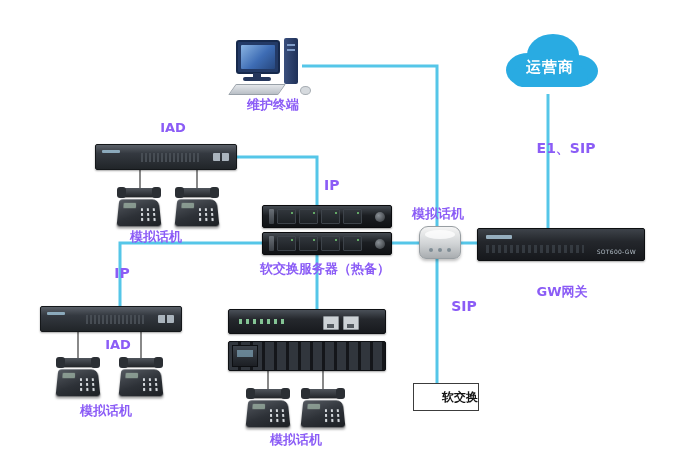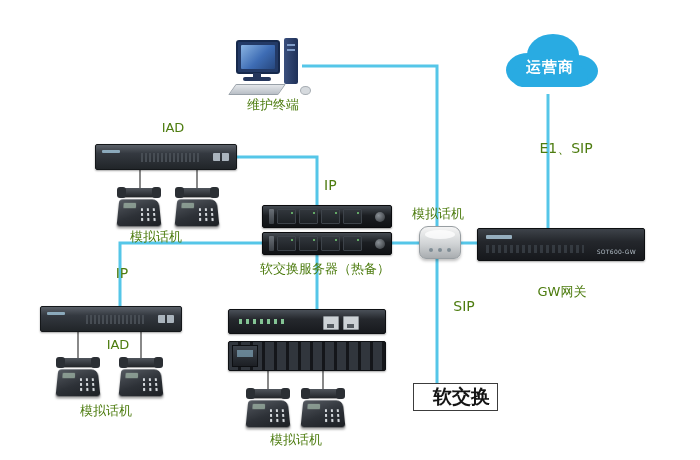--- a/index.html
+++ b/index.html
@@ -2,21 +2,21 @@
 <html><head>
 <meta charset="utf-8">
 <style>
   html,body{margin:0;padding:0;background:#fff;}
   .canvas{
     position:relative;width:700px;height:460px;background:#fff;overflow:hidden;
     font-family:"DejaVu Sans","Liberation Sans",sans-serif;color:#141414;
   }
   .lines{position:absolute;left:0;top:0;z-index:1;}
   .node{position:absolute;z-index:2;}
-  .lbl{position:absolute;z-index:3;font-size:13px;font-weight:normal;color:#4d7c0f;text-align:center;line-height:1.2;}
+  .lbl{position:absolute;z-index:3;font-size:13px;font-weight:bold;color:#8b5cf6;text-align:center;line-height:1.2;}
   .lbl.big{font-size:14px;}
 
   
   .pc{width:84px;height:58px;}
   .pc-monitor{position:absolute;left:6px;top:2px;width:40px;height:30px;background:#233a66;border:2px solid #16294c;border-radius:3px;}
   .pc-screen{position:absolute;inset:3px;background:linear-gradient(135deg,#8ab4e2 0%,#3e6db5 55%,#27487f 100%);border-radius:1px;}
   .pc-stand{position:absolute;left:23px;top:35px;width:8px;height:5px;background:#24365c;}
   .pc-base{position:absolute;left:13px;top:39px;width:28px;height:4px;background:#24365c;border-radius:2px;}
   .pc-tower{position:absolute;left:54px;top:0;width:14px;height:46px;background:linear-gradient(90deg,#3a4f7d,#1f3158);border-radius:2px;}
   .pc-tower::before{content:"";position:absolute;left:3px;top:6px;width:8px;height:2px;background:#7f9cc8;box-shadow:0 5px 0 #7f9cc8;}
@@ -72,21 +72,21 @@
   .phone .handset{position:absolute;left:2px;top:0;width:42px;height:9px;background:linear-gradient(180deg,#50555c,#23262a);border-radius:5px;box-shadow:0 1px 1px rgba(0,0,0,.4);}
   .phone .handset::before,.phone .handset::after{content:"";position:absolute;top:-1px;width:9px;height:11px;background:#2b2f34;border-radius:3px;}
   .phone .handset::before{left:-1px;} .phone .handset::after{right:-1px;}
   .phone .body{position:absolute;left:2px;top:10px;width:42px;height:28px;
     background:linear-gradient(160deg,#565b62 0%,#2d3137 55%,#1d2024 100%);
     border-radius:4px 7px 3px 3px;transform:perspective(60px) rotateX(16deg);box-shadow:0 2px 2px rgba(0,0,0,.35);}
   .phone .disp{position:absolute;left:5px;top:4px;width:13px;height:6px;background:#9fb4a6;opacity:.75;border-radius:1px;}
   .phone .keys{position:absolute;right:4px;bottom:4px;width:18px;height:16px;
     background-image:radial-gradient(circle,#d7dbdf 1.1px,transparent 1.4px);background-size:6px 5px;background-position:1px 1px;}
 
-  .softbox{position:absolute;z-index:2;background:#fff;border:1px solid #3c3c3c;display:flex;align-items:center;justify-content:flex-start;font-size:19px;font-weight:bold;padding-left:19px;}
+  .softbox{position:absolute;z-index:2;background:#fff;border:1px solid #3c3c3c;display:flex;align-items:center;justify-content:flex-end;font-size:12px;font-weight:bold;}
 </style>
 </head>
 <body>
 
 <div class="canvas">
 
   <svg class="lines" width="700" height="460" viewBox="0 0 700 460">
     <g fill="none" stroke="#55c6e8" stroke-width="3">
       <polyline points="302,66 437,66 437,232"></polyline>
       <polyline points="548,94 548,231"></polyline>

